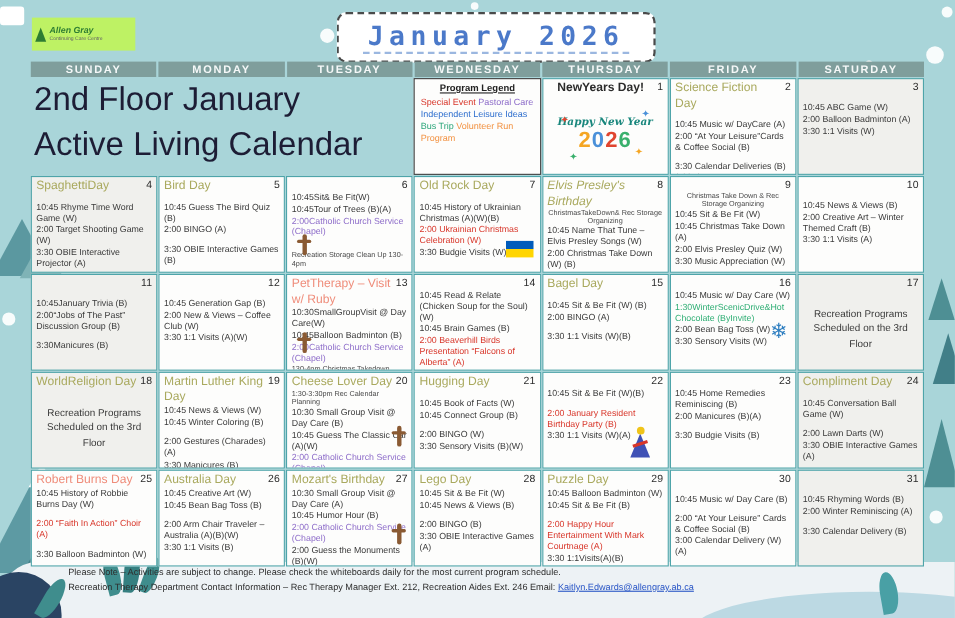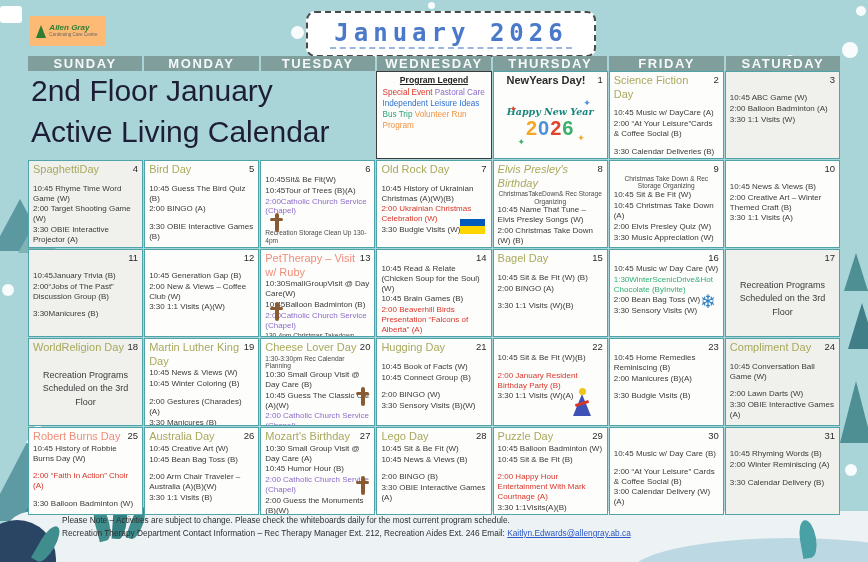--- a/index.html
+++ b/index.html
@@ -9,35 +9,35 @@
     font-family:"Liberation Sans",sans-serif;
   }
   
   .sd{position:absolute;background:#fff;border-radius:50%;opacity:.92;z-index:0;}
   .tri{position:absolute;width:0;height:0;border-style:solid;border-color:transparent;z-index:0;}
   .leaf{position:absolute;border-radius:50% 50% 50% 0;z-index:2;}
   #navy-blob{position:absolute;left:-22px;top:520px;width:78px;height:78px;border-radius:50%;background:#2a4463;z-index:1;}
   #wave-br{position:absolute;left:630px;top:538px;width:320px;height:70px;border-radius:50%;background:#bcd9e3;z-index:1;}
   #corner-chip{position:absolute;left:0;top:6px;width:22px;height:17px;background:#fff;border-radius:3px;z-index:0;}
   
-  #logo{position:absolute;left:29px;top:16px;width:76px;height:30px;background:#fdba74;z-index:2;
-    display:flex;align-items:center;gap:3px;padding:2px 3px;box-sizing:border-box;justify-content:center;}
+  #logo{position:absolute;left:29px;top:16px;width:94px;height:30px;background:#bef264;z-index:2;
+    display:flex;align-items:center;gap:3px;padding:2px 3px;box-sizing:border-box;}
   .logo-tree{width:0;height:0;border-left:5px solid transparent;border-right:5px solid transparent;border-bottom:13px solid #2e7d32;}
   .logo-text{display:flex;flex-direction:column;line-height:1.05;}
   .logo-name{color:#2e7d32;font-size:8px;font-weight:bold;font-style:italic;}
   .logo-sub{font-size:4.6px;color:#666;}
   #month-box{position:absolute;left:306px;top:11px;width:286px;height:42px;background:#fff;
     border:2.5px dashed #4a4a4a;border-radius:9px;display:flex;align-items:center;justify-content:center;z-index:2;}
   #month-box span{font-family:"DejaVu Sans Mono",monospace;font-size:24px;font-weight:bold;color:#4b79c9;
     letter-spacing:5px;border-bottom:2px dashed #9bb7e0;padding:0 4px;}
   #main-title{position:absolute;left:31px;top:71px;width:345px;font-size:30px;line-height:1.35;color:#1d1d35;z-index:3;}
   
   #day-row{position:absolute;left:28px;top:56px;width:812px;height:14px;display:grid;
     grid-template-columns:repeat(7,1fr);gap:2px;z-index:2;}
-  .dayhdr{background:#7f9e9c;color:#f5f8f8;font-size:13px;font-weight:600;letter-spacing:1.6px;
+  .dayhdr{background:#7f9e9c;color:#f5f8f8;font-size:10px;font-weight:600;letter-spacing:1.6px;
     display:flex;align-items:center;justify-content:center;}
   
   #grid{position:absolute;left:28px;top:71px;width:812px;display:grid;
     grid-template-columns:repeat(7,1fr);grid-auto-rows:88px;gap:1px;z-index:2;}
   .cell{background:#fdfdfc;border:1px solid #4ea4a9;position:relative;padding:2px 4px;box-sizing:border-box;
     font-size:8px;color:#3a3a3a;line-height:1.24;overflow:hidden;display:flex;flex-direction:column;}
   .cell.shade{background:#f0f0ed;}
   .cell.empty{background:transparent;border:none;}
   .cell.legend-cell{border:1.5px solid #3c3c3c;padding:3px 5px;}
   .cell-top{display:flex;align-items:flex-start;}

